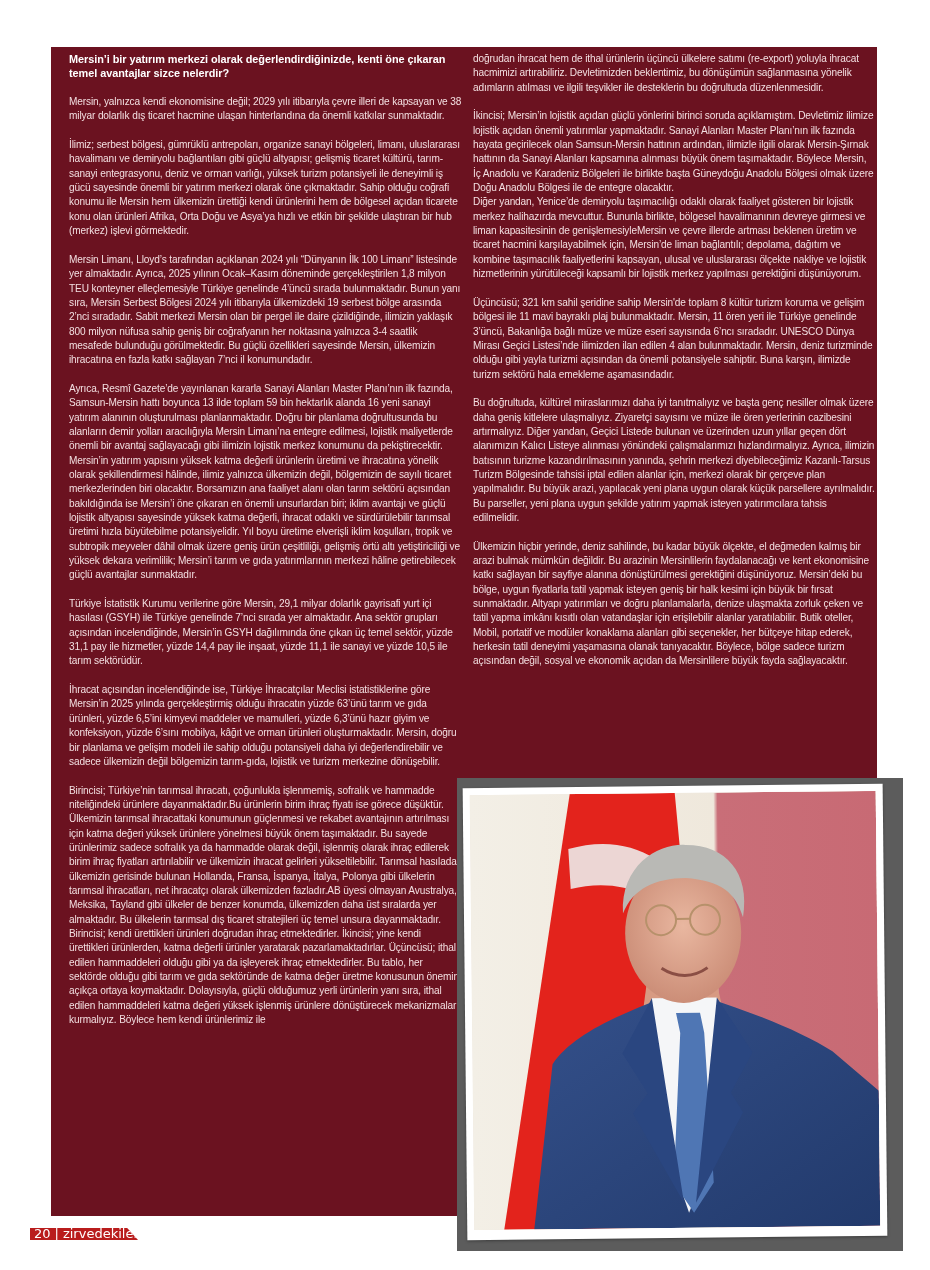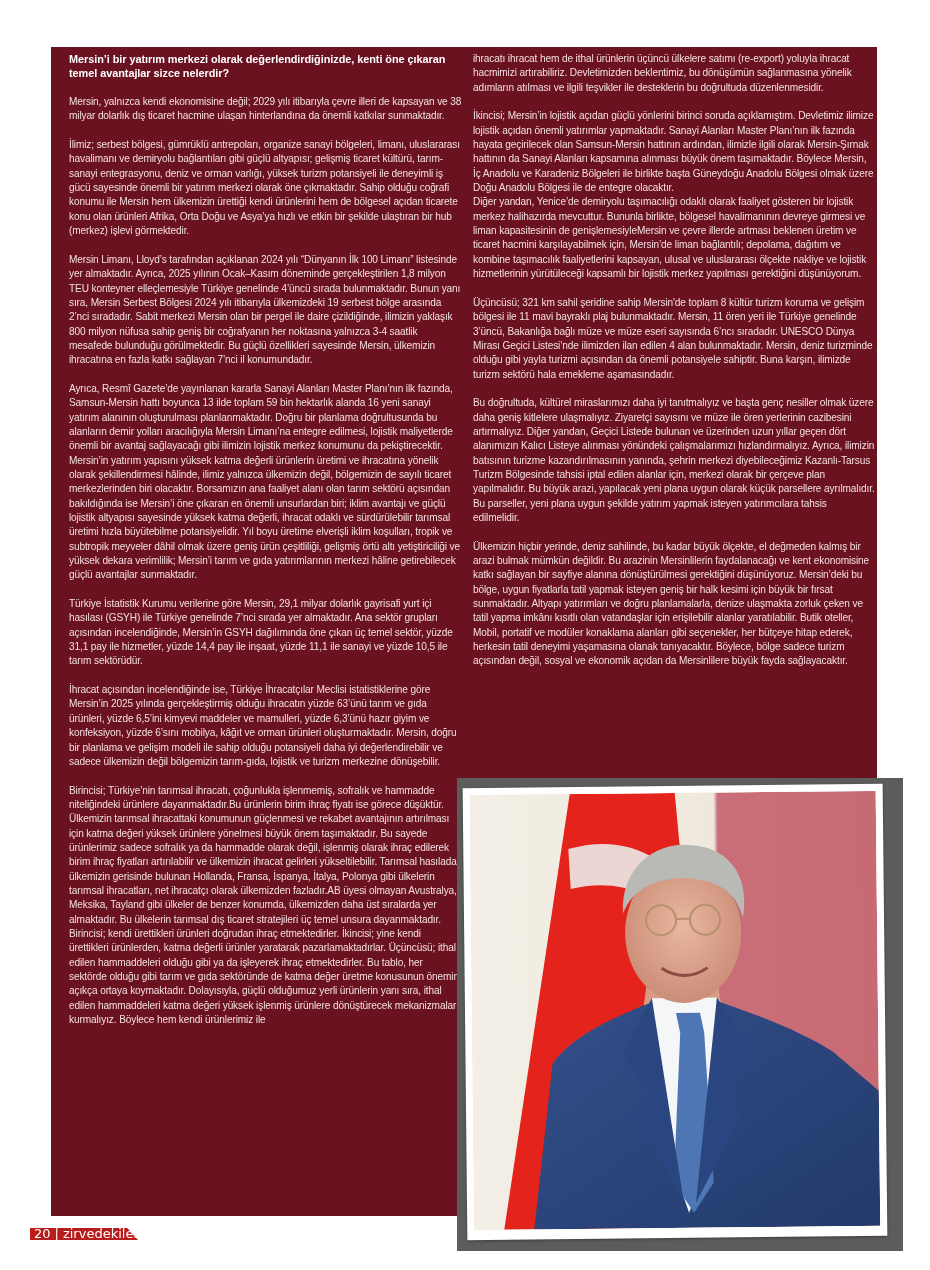--- a/index.html
+++ b/index.html
@@ -61,21 +61,21 @@
   <p>Mersin, yalnızca kendi ekonomisine değil; 2029 yılı itibarıyla çevre illeri de kapsayan ve 38 milyar dolarlık dış ticaret hacmine ulaşan hinterlandına da önemli katkılar sunmaktadır.</p>
   <p>İlimiz; serbest bölgesi, gümrüklü antrepoları, organize sanayi bölgeleri, limanı, uluslararası havalimanı ve demiryolu bağlantıları gibi güçlü altyapısı; gelişmiş ticaret kültürü, tarım-sanayi entegrasyonu, deniz ve orman varlığı, yüksek turizm potansiyeli ile deneyimli iş gücü sayesinde önemli bir yatırım merkezi olarak öne çıkmaktadır. Sahip olduğu coğrafi konumu ile Mersin hem ülkemizin ürettiği kendi ürünlerini hem de bölgesel açıdan ticarete konu olan ürünleri Afrika, Orta Doğu ve Asya’ya hızlı ve etkin bir şekilde ulaştıran bir hub (merkez) işlevi görmektedir.</p>
   <p>Mersin Limanı, Lloyd’s tarafından açıklanan 2024 yılı “Dünyanın İlk 100 Limanı” listesinde yer almaktadır. Ayrıca, 2025 yılının Ocak–Kasım döneminde gerçekleştirilen 1,8 milyon TEU konteyner elleçlemesiyle Türkiye genelinde 4’üncü sırada bulunmaktadır. Bunun yanı sıra, Mersin Serbest Bölgesi 2024 yılı itibarıyla ülkemizdeki 19 serbest bölge arasında 2’nci sıradadır. Sabit merkezi Mersin olan bir pergel ile daire çizildiğinde, ilimizin yaklaşık 800 milyon nüfusa sahip geniş bir coğrafyanın her noktasına yalnızca 3-4 saatlik mesafede bulunduğu görülmektedir. Bu güçlü özellikleri sayesinde Mersin, ülkemizin ihracatına en fazla katkı sağlayan 7’nci il konumundadır.</p>
   <p>Ayrıca, Resmî Gazete’de yayınlanan kararla Sanayi Alanları Master Planı’nın ilk fazında, Samsun-Mersin hattı boyunca 13 ilde toplam 59 bin hektarlık alanda 16 yeni sanayi yatırım alanının oluşturulması planlanmaktadır. Doğru bir planlama doğrultusunda bu alanların demir yolları aracılığıyla Mersin Limanı’na entegre edilmesi, lojistik maliyetlerde önemli bir avantaj sağlayacağı gibi ilimizin lojistik merkez konumunu da pekiştirecektir. Mersin’in yatırım yapısını yüksek katma değerli ürünlerin üretimi ve ihracatına yönelik olarak şekillendirmesi hâlinde, ilimiz yalnızca ülkemizin değil, bölgemizin de sayılı ticaret merkezlerinden biri olacaktır. Borsamızın ana faaliyet alanı olan tarım sektörü açısından bakıldığında ise Mersin’i öne çıkaran en önemli unsurlardan biri; iklim avantajı ve güçlü lojistik altyapısı sayesinde yüksek katma değerli, ihracat odaklı ve sürdürülebilir tarımsal üretimi hızla büyütebilme potansiyelidir. Yıl boyu üretime elverişli iklim koşulları, tropik ve subtropik meyveler dâhil olmak üzere geniş ürün çeşitliliği, gelişmiş örtü altı yetiştiriciliği ve yüksek dekara verimlilik; Mersin’i tarım ve gıda yatırımlarının merkezi hâline getirebilecek güçlü avantajlar sunmaktadır.</p>
   <p>Türkiye İstatistik Kurumu verilerine göre Mersin, 29,1 milyar dolarlık gayrisafi yurt içi hasılası (GSYH) ile Türkiye genelinde 7’nci sırada yer almaktadır. Ana sektör grupları açısından incelendiğinde, Mersin’in GSYH dağılımında öne çıkan üç temel sektör, yüzde 31,1 pay ile hizmetler, yüzde 14,4 pay ile inşaat, yüzde 11,1 ile sanayi ve yüzde 10,5 ile tarım sektörüdür.</p>
   <p>İhracat açısından incelendiğinde ise, Türkiye İhracatçılar Meclisi istatistiklerine göre Mersin’in 2025 yılında gerçekleştirmiş olduğu ihracatın yüzde 63’ünü tarım ve gıda ürünleri, yüzde 6,5’ini kimyevi maddeler ve mamulleri, yüzde 6,3’ünü hazır giyim ve konfeksiyon, yüzde 6’sını mobilya, kâğıt ve orman ürünleri oluşturmaktadır. Mersin, doğru bir planlama ve gelişim modeli ile sahip olduğu potansiyeli daha iyi değerlendirebilir ve sadece ülkemizin değil bölgemizin tarım-gıda, lojistik ve turizm merkezine dönüşebilir.</p>
   <p class="tight">Birincisi; Türkiye’nin tarımsal ihracatı, çoğunlukla işlenmemiş, sofralık ve hammadde niteliğindeki ürünlere dayanmaktadır.Bu ürünlerin birim ihraç fiyatı ise görece düşüktür. Ülkemizin tarımsal ihracattaki konumunun güçlenmesi ve rekabet avantajının artırılması için katma değeri yüksek ürünlere yönelmesi büyük önem taşımaktadır. Bu sayede ürünlerimiz sadece sofralık ya da hammadde olarak değil, işlenmiş olarak ihraç edilerek birim ihraç fiyatları artırılabilir ve ülkemizin ihracat gelirleri yükseltilebilir.  Tarımsal hasılada ülkemizin gerisinde bulunan Hollanda, Fransa, İspanya, İtalya, Polonya gibi ülkelerin tarımsal ihracatları, net ihracatçı olarak ülkemizden fazladır.AB üyesi olmayan Avustralya, Meksika, Tayland gibi ülkeler de benzer konumda, ülkemizden daha üst sıralarda yer almaktadır. Bu ülkelerin tarımsal dış ticaret stratejileri üç temel unsura dayanmaktadır. Birincisi; kendi ürettikleri ürünleri doğrudan ihraç etmektedirler. İkincisi; yine kendi ürettikleri ürünlerden, katma değerli ürünler yaratarak pazarlamaktadırlar. Üçüncüsü; ithal edilen hammaddeleri olduğu gibi ya da işleyerek ihraç etmektedirler. Bu tablo, her sektörde olduğu gibi tarım ve gıda sektöründe de katma değer üretme konusunun önemini açıkça ortaya koymaktadır. Dolayısıyla, güçlü olduğumuz yerli ürünlerin yanı sıra, ithal edilen hammaddeleri katma değeri yüksek işlenmiş ürünlere dönüştürecek mekanizmalar kurmalıyız. Böylece hem kendi ürünlerimiz ile</p>
 </div>
 
 <div class="col right">
-  <p>ihracatı ihracat hem de ithal ürünlerin üçüncü ülkelere satımı (re-export) yoluyla ihracat hacmimizi artırabiliriz. Devletimizden beklentimiz, bu dönüşümün sağlanmasına yönelik adımların atılması ve ilgili teşvikler ile desteklerin bu doğrultuda düzenlenmesidir.</p>
+  <p>doğrudan ihracat hem de ithal ürünlerin üçüncü ülkelere satımı (re-export) yoluyla ihracat hacmimizi artırabiliriz. Devletimizden beklentimiz, bu dönüşümün sağlanmasına yönelik adımların atılması ve ilgili teşvikler ile desteklerin bu doğrultuda düzenlenmesidir.</p>
   <p class="tight">İkincisi; Mersin’in lojistik açıdan güçlü yönlerini birinci soruda açıklamıştım. Devletimiz ilimize lojistik açıdan önemli yatırımlar yapmaktadır. Sanayi Alanları Master Planı’nın ilk fazında hayata geçirilecek olan Samsun-Mersin hattının ardından, ilimizle ilgili olarak Mersin-Şırnak hattının da Sanayi Alanları kapsamına alınması büyük önem taşımaktadır. Böylece Mersin, İç Anadolu ve Karadeniz Bölgeleri ile birlikte başta Güneydoğu Anadolu Bölgesi olmak üzere Doğu Anadolu Bölgesi ile de entegre olacaktır.</p>
   <p>Diğer yandan, Yenice’de demiryolu taşımacılığı odaklı olarak faaliyet gösteren bir lojistik merkez halihazırda mevcuttur. Bununla birlikte, bölgesel havalimanının devreye girmesi ve liman kapasitesinin de genişlemesiyleMersin ve çevre illerde artması beklenen üretim ve ticaret hacmini karşılayabilmek için, Mersin’de liman bağlantılı; depolama, dağıtım ve kombine taşımacılık faaliyetlerini kapsayan, ulusal ve uluslararası ölçekte nakliye ve lojistik hizmetlerinin yürütüleceği kapsamlı bir lojistik merkez yapılması gerektiğini düşünüyorum.</p>
   <p>Üçüncüsü; 321 km sahil şeridine sahip Mersin'de toplam 8 kültür turizm koruma ve gelişim bölgesi ile 11 mavi bayraklı plaj bulunmaktadır. Mersin, 11 ören yeri ile Türkiye genelinde 3’üncü, Bakanlığa bağlı müze ve müze eseri sayısında 6’ncı sıradadır. UNESCO Dünya Mirası Geçici Listesi’nde ilimizden ilan edilen 4 alan bulunmaktadır. Mersin, deniz turizminde olduğu gibi yayla turizmi açısından da önemli potansiyele sahiptir. Buna karşın, ilimizde turizm sektörü hala emekleme aşamasındadır.</p>
   <p>Bu doğrultuda, kültürel miraslarımızı daha iyi tanıtmalıyız ve başta genç nesiller olmak üzere daha geniş kitlelere ulaşmalıyız. Ziyaretçi sayısını ve müze ile ören yerlerinin cazibesini artırmalıyız. Diğer yandan, Geçici Listede bulunan ve üzerinden uzun yıllar geçen dört alanımızın Kalıcı Listeye alınması yönündeki çalışmalarımızı hızlandırmalıyız. Ayrıca, ilimizin batısının turizme kazandırılmasının yanında, şehrin merkezi diyebileceğimiz Kazanlı-Tarsus Turizm Bölgesinde tahsisi iptal edilen alanlar için, merkezi olarak bir çerçeve plan yapılmalıdır. Bu büyük arazi, yapılacak yeni plana uygun olarak küçük parsellere ayrılmalıdır. Bu parseller, yeni plana uygun şekilde yatırım yapmak isteyen yatırımcılara tahsis edilmelidir.</p>
   <p class="tight">Ülkemizin hiçbir yerinde, deniz sahilinde, bu kadar büyük ölçekte, el değmeden kalmış bir arazi bulmak mümkün değildir. Bu arazinin Mersinlilerin faydalanacağı ve kent ekonomisine katkı sağlayan bir sayfiye alanına dönüştürülmesi gerektiğini düşünüyoruz. Mersin’deki bu bölge, uygun fiyatlarla tatil yapmak isteyen geniş bir halk kesimi için büyük bir fırsat sunmaktadır. Altyapı yatırımları ve doğru planlamalarla, denize ulaşmakta zorluk çeken ve tatil yapma imkânı kısıtlı olan vatandaşlar için erişilebilir alanlar yaratılabilir. Butik oteller, Mobil, portatif ve modüler konaklama alanları gibi seçenekler, her bütçeye hitap ederek, herkesin tatil deneyimi yaşamasına olanak tanıyacaktır. Böylece, bölge sadece turizm açısından değil, sosyal ve ekonomik açıdan da Mersinlilere büyük fayda sağlayacaktır.</p>
 </div>
 
 <div class="photo-back"></div>
 <div class="photo-frame">
   <div class="photo">

